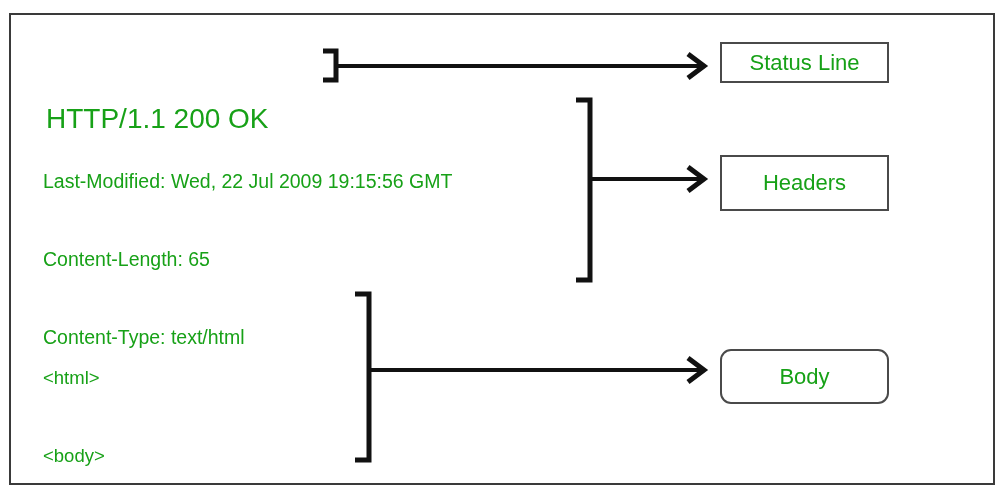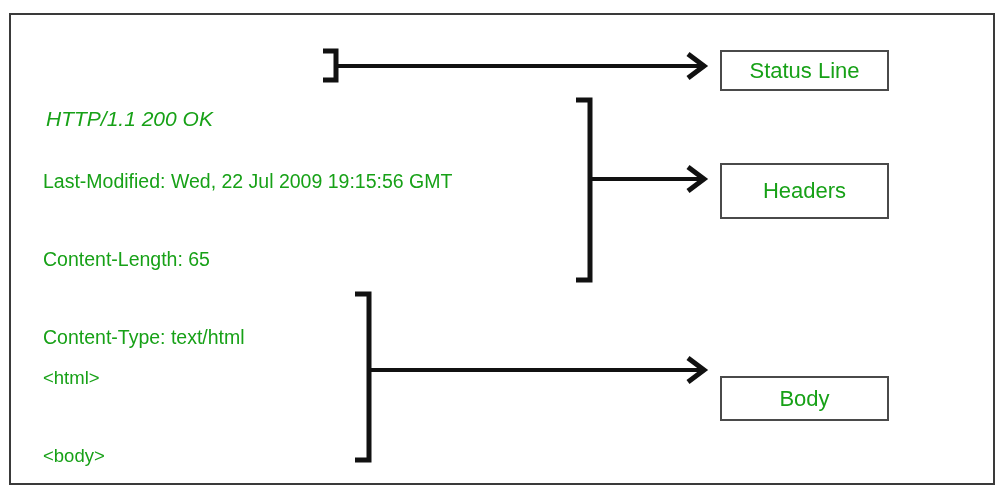--- a/index.html
+++ b/index.html
@@ -32,22 +32,21 @@
   .msg-text {
     position: absolute;
     color: #17a117;
     white-space: pre;
     line-height: 26px;
     letter-spacing: 0px;
   }
   #status-line-text {
     left: 46px;
     top: 54px;
-    font-size: 21px;
-    font-style: italic;
+    font-size: 28px;
   }
   #headers-text {
     left: 43px;
     top: 116px;
     font-size: 19.5px;
   }
   #body-text {
     left: 43px;
     top: 313px;
     font-size: 18.5px;
@@ -60,25 +59,24 @@
     box-sizing: border-box;
     border: 2px solid #4a4a4a;
     background: #ffffff;
     color: #17a117;
     font-size: 22px;
     display: flex;
     align-items: center;
     justify-content: center;
     left: 720px;
     width: 169px;
-    margin-top: 8px;
   }
   #box-status { top: 42px;  height: 41px; }
   #box-headers { top: 155px; height: 56px; }
-  #box-body   { top: 368px; height: 45px; }
+  #box-body   { top: 349px; height: 55px; border-radius: 11px; }
 
   
   #connectors {
     position: absolute;
     left: 0;
     top: 0;
     width: 1007px;
     height: 499px;
     pointer-events: none;
   }

